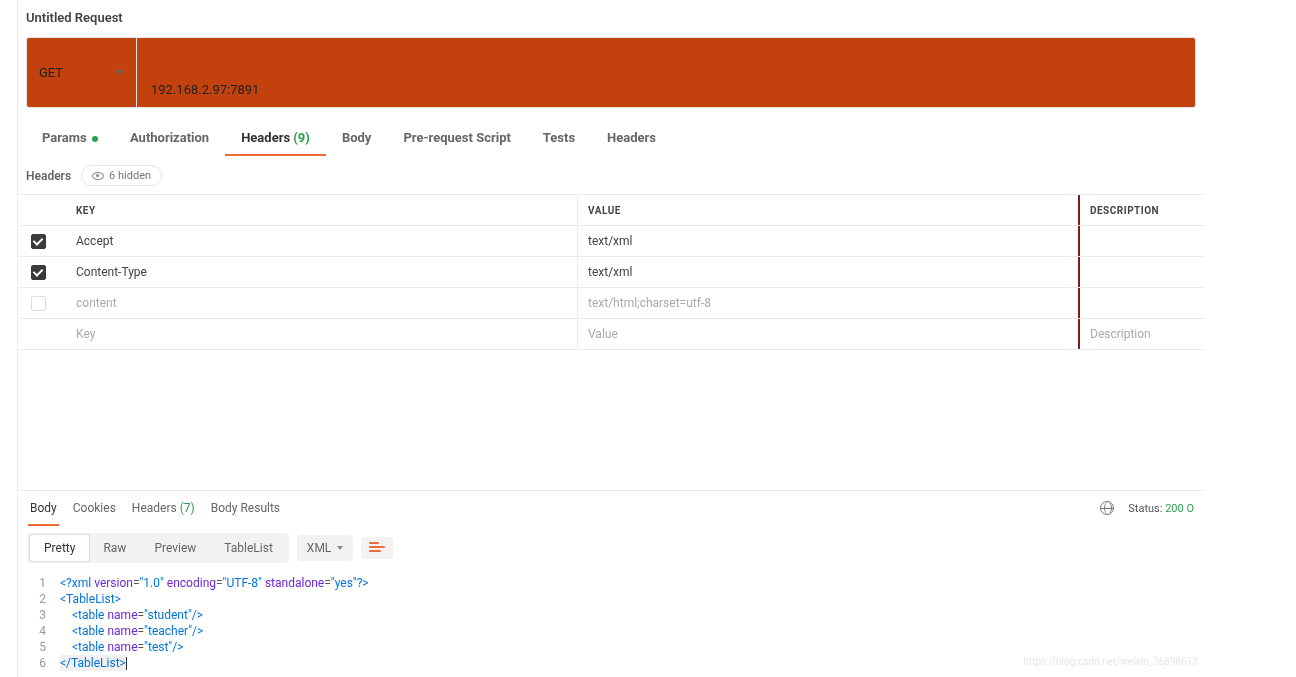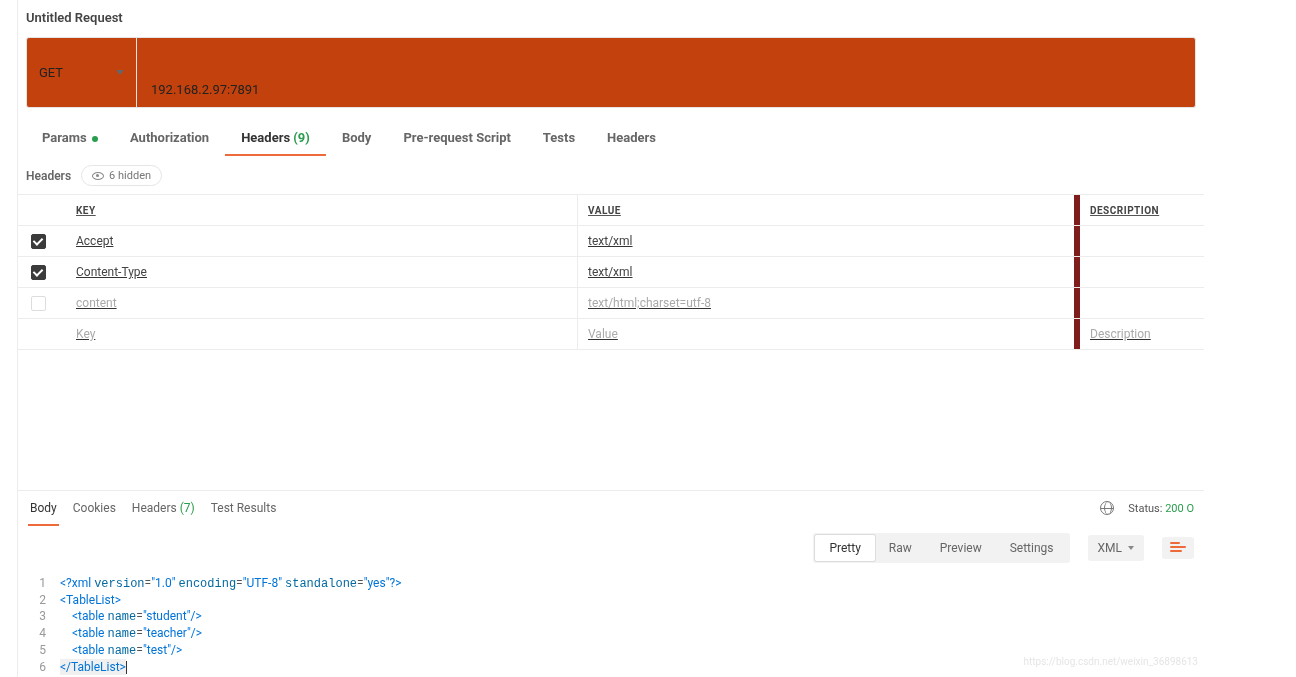--- a/index.html
+++ b/index.html
@@ -22,68 +22,68 @@
 .green-dot { display: inline-block; width: 6px; height: 6px; border-radius: 50%; background: #2a9d4f; margin-left: 2px; vertical-align: middle; }
 .count-green { color: #2a9d4f; }
 
 .headers-sub { display: flex; align-items: center; gap: 10px; padding: 10px 8px 8px 8px; }
 .headers-sub .lbl { font-size: 12px; color: #666; font-weight: 600; }
 .hidden-pill { border: 1px solid #e5e5e5; border-radius: 14px; padding: 3px 10px; display: flex; align-items: center; gap: 5px; font-size: 11px; color: #777; cursor: pointer; }
 .eye { width: 12px; height: 8px; border: 1px solid #888; border-radius: 50%; position: relative; }
 .eye::after { content: ""; position: absolute; width: 3px; height: 3px; background: #888; border-radius: 50%; left: 3px; top: 1px; }
 
 .hdr-table { border-top: 1px solid #ececec; }
-.hdr-row { display: flex; border-bottom: 1px solid #ececec; align-items: stretch; min-height: 31px; text-decoration: underline; }
+.hdr-row { display: flex; border-bottom: 1px solid #ececec; align-items: stretch; min-height: 31px; }
 .hdr-row.head { background: #fff; font-size: 10px; letter-spacing: 0.5px; color: #555; font-weight: 700; }
 .hdr-check { width: 40px; display: flex; align-items: center; justify-content: center; }
 .chk { width: 15px; height: 15px; border: 1px solid #999; border-radius: 2px; display: flex; align-items: center; justify-content: center; background: #fff; }
 .chk.on { background: #3b3b3b; border-color: #3b3b3b; }
 .chk.on::after { content: ""; width: 4px; height: 7px; border: solid #fff; border-width: 0 2px 2px 0; transform: rotate(45deg); margin-top: -2px; }
 .chk.off { border-color: #ddd; }
 .hdr-key { flex: 0 0 520px; padding: 7px 18px; border-right: 1px solid #ececec; display: flex; align-items: center; color: #444; }
-.hdr-val { flex: 0 0 502px; padding: 7px 10px; border-right: 6px solid #7f1d1d; display: flex; align-items: center; color: #444; }
+.hdr-val { flex: 0 0 502px; padding: 7px 10px; border-right: 2px solid #7f1d1d; display: flex; align-items: center; color: #444; }
 .hdr-desc { flex: 1; padding: 7px 10px; display: flex; align-items: center; color: #444; text-align: right; }
 .placeholder { color: #aaa; }
 .hdr-row.head .hdr-key, .hdr-row.head .hdr-val, .hdr-row.head .hdr-desc { padding-top: 9px; padding-bottom: 9px; }
 
 .spacer { flex: 1; min-height: 140px; }
 
 .resp-bar { border-top: 1px solid #ececec; display: flex; align-items: center; padding: 0 10px; position: relative; }
 .resp-tabs { display: flex; gap: 12px; }
 .resp-tab { padding: 10px 2px; font-size: 12px; color: #666; cursor: pointer; position: relative; }
 .resp-tab.active { color: #333; }
 .resp-tab.active::after { content: ""; position: absolute; left: 0; right: 0; bottom: -1px; height: 2px; background: #ed6b3b; }
 .resp-right { margin-left: auto; display: flex; align-items: center; gap: 14px; font-size: 11px; color: #555; }
 .globe { width: 14px; height: 14px; border: 1px solid #777; border-radius: 50%; position: relative; }
 .globe::before { content: ""; position: absolute; left: 0; right: 0; top: 50%; border-top: 1px solid #777; }
 .globe::after { content: ""; position: absolute; top: 0; bottom: 0; left: 50%; width: 6px; margin-left: -3px; border: 1px solid #777; border-radius: 50%; border-top: none; border-bottom: none; }
 .status-ok { color: #2a9d4f; }
 
-.view-bar { display: flex; align-items: center; gap: 18px; padding: 8px 10px; justify-content: flex-end; }
+.view-bar { display: flex; align-items: center; gap: 8px; padding: 8px 10px; }
 .view-group { background: #f2f2f2; border-radius: 3px; display: flex; padding: 2px; }
 .view-btn { padding: 6px 14px; font-size: 12px; color: #666; cursor: pointer; border-radius: 2px; }
 .view-btn.active { background: #fff; color: #333; box-shadow: 0 0 0 1px #ddd; }
 .fmt-select { background: #f2f2f2; border-radius: 3px; padding: 6px 10px; font-size: 12px; color: #666; display: flex; align-items: center; gap: 6px; cursor: pointer; }
 .fmt-select .chev { border-left: 3px solid transparent; border-right: 3px solid transparent; border-top: 4px solid #888; }
 .wrap-btn { background: #f2f2f2; border-radius: 3px; padding: 5px 8px; cursor: pointer; }
 .wrap-icon { width: 16px; height: 12px; display: flex; flex-direction: column; gap: 2px; }
 .wrap-icon span { height: 2px; background: #ed6b3b; border-radius: 1px; }
 .wrap-icon span:nth-child(2) { width: 100%; }
 .wrap-icon span:nth-child(1) { width: 60%; }
 .wrap-icon span:nth-child(3) { width: 75%; }
 
 .code-area { font-family: Consolas, Monaco, monospace; font-size: 12px; padding: 4px 0 10px 0; }
 .code-line { display: flex; line-height: 16px; }
 .ln { width: 42px; text-align: right; padding-right: 14px; color: #999; user-select: none; }
 .code { white-space: pre; position: relative; }
 .code .cursor-bar::after { content: ""; display: inline-block; width: 1px; height: 13px; background: #333; vertical-align: middle; margin-left: 0; }
 .highlight-last { background: #f0f0f0; display: inline-block; }
 
 .xml-pi { color: #0074d9; }
-.xml-attr { color: #0369a1; font-family: Liberation Mono, monospace; }
+.xml-attr { color: #6d28d9; }
 .xml-val { color: #0074d9; }
 .xml-tag { color: #0074d9; }
 .xml-plain { color: #555; }
 
 .watermark { position: absolute; right: 6px; bottom: 10px; color: #e5e5e5; font-size: 10px; pointer-events: none; }
 </style>
 </head>
 <body>
 
 <div class="container">
@@ -170,37 +170,37 @@
     <div class="spacer"></div>
 
     <div class="resp-bar">
       <div class="resp-tabs">
         <div class="resp-tab active">Body</div>
         <div class="resp-tab">Cookies</div>
         <div class="resp-tab">
           <span>Headers</span>
           <span class="count-green">(7)</span>
         </div>
-        <div class="resp-tab">Test Results</div>
+        <div class="resp-tab">Body Results</div>
       </div>
       <div class="resp-right">
         <div class="globe"></div>
         <div>
           <span>Status:</span>
           <span class="status-ok">200 O</span>
         </div>
       </div>
     </div>
 
     <div class="view-bar">
       <div class="view-group">
         <div class="view-btn active">Pretty</div>
         <div class="view-btn">Raw</div>
         <div class="view-btn">Preview</div>
-        <div class="view-btn">Settings</div>
+        <div class="view-btn">TableList</div>
       </div>
       <div class="fmt-select">
         <span>XML</span>
         <span class="chev"></span>
       </div>
       <div class="wrap-btn">
         <div class="wrap-icon">
             <span></span>
             <span></span>
             <span></span>

